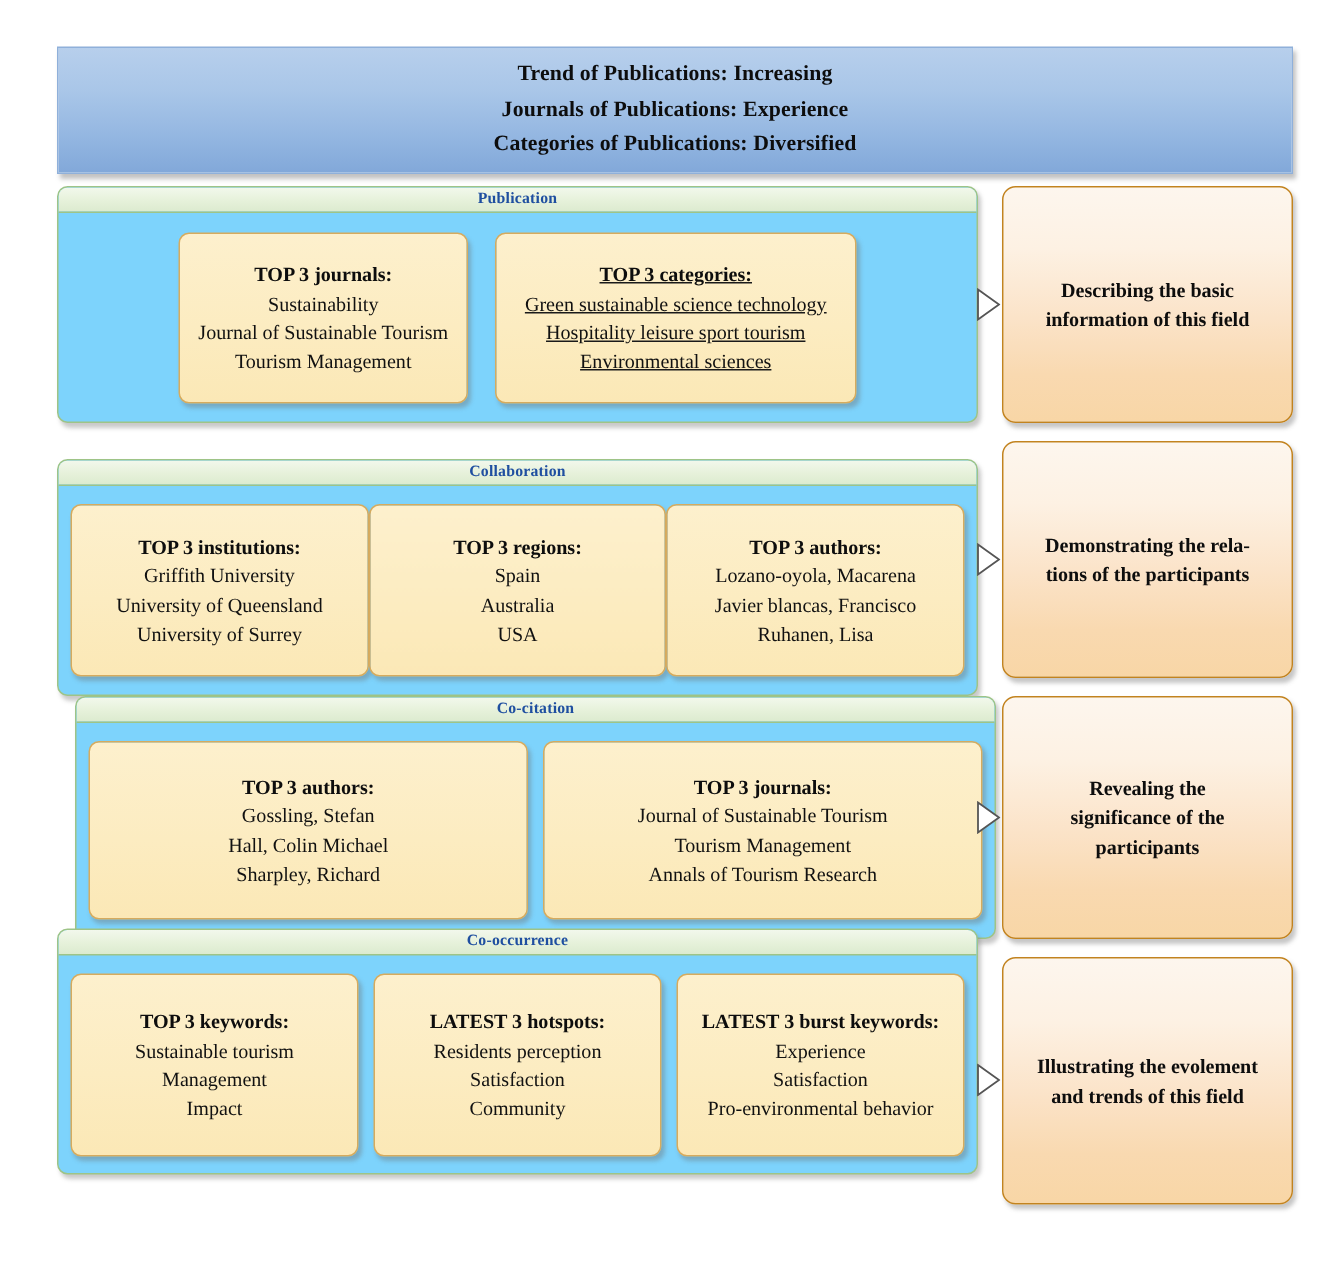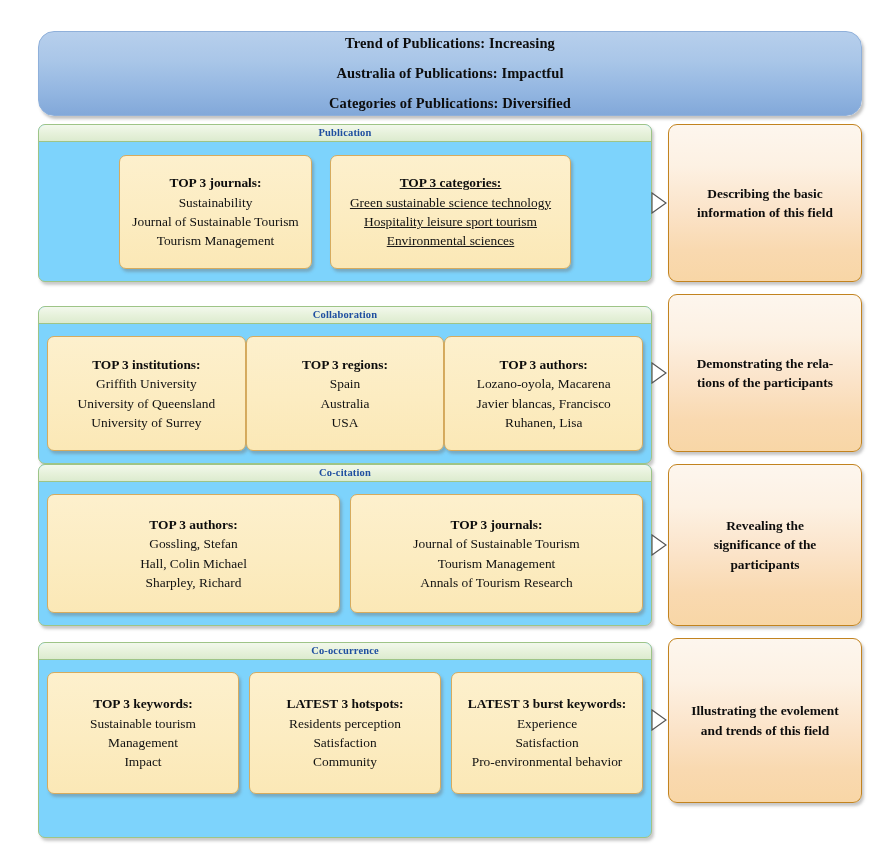--- a/index.html
+++ b/index.html
@@ -21,28 +21,28 @@
     height: 846px;
   }
 
   
   .banner {
     position: absolute;
     left: 38px;
     top: 31px;
     width: 824px;
     height: 85px;
-    border-radius: 16px;
+    border-radius: 0;
     border: 1px solid #8fb0da;
     background: linear-gradient(to bottom, #b7cfec 0%, #a9c6e8 35%, #93b6e1 72%, #82a8d9 100%);
     box-shadow: 2px 3px 3px rgba(120,120,120,0.45);
     display: flex;
     flex-direction: column;
     align-items: center;
-    justify-content: space-between;
+    justify-content: center;
     box-sizing: border-box;
   }
   .banner-line {
     font-size: 14.5px;
     font-weight: bold;
     line-height: 1.62;
     color: #0d0d0d;
     letter-spacing: .1px;
     white-space: nowrap;
   }
@@ -138,22 +138,22 @@
     position: absolute;
     left: 651px;
     width: 16px;
     height: 22px;
   }
   .arrow svg { display: block; }
 
   
   #section-0 { top: 124px; height: 158px; }
   #section-1 { top: 306px; height: 158px; }
-  #section-2 { top: 464px; height: 162px; }
-  #section-3 { top: 642px; height: 196px; }
+  #section-2 { top: 464px; height: 162px; margin-left: 12px; }
+  #section-3 { top: 619px; height: 164px; }
 
   #outcome-0 { top: 124px; height: 158px; }
   #outcome-1 { top: 294px; height: 158px; }
   #outcome-2 { top: 464px; height: 162px; }
   #outcome-3 { top: 638px; height: 165px; }
 
   #arrow-0 { top: 192px; }
   #arrow-1 { top: 362px; }
   #arrow-2 { top: 534px; }
   #arrow-3 { top: 709px; }
@@ -169,21 +169,21 @@
   #section-3 .section-body { padding: 12px 8px 14px 8px; height: 148px; gap: 10px; }
   #section-1 .card, #section-2 .card, #section-3 .card { flex: 1 1 0; min-width: 0; }
 </style>
 </head>
 <body>
 
 <div id="canvas">
 
   <div class="banner">
     <div class="banner-line">Trend of Publications: Increasing</div>
-    <div class="banner-line">Australia of Publications: Impactful</div>
+    <div class="banner-line">Journals of Publications: Experience</div>
     <div class="banner-line">Categories of Publications: Diversified</div>
   </div>
 
   <div class="section" id="section-0">
     <div class="section-header">
       <span class="section-header-label">Publication</span>
     </div>
     <div class="section-body">
       <div class="card">
         <div class="card-title">TOP 3 journals:</div>

